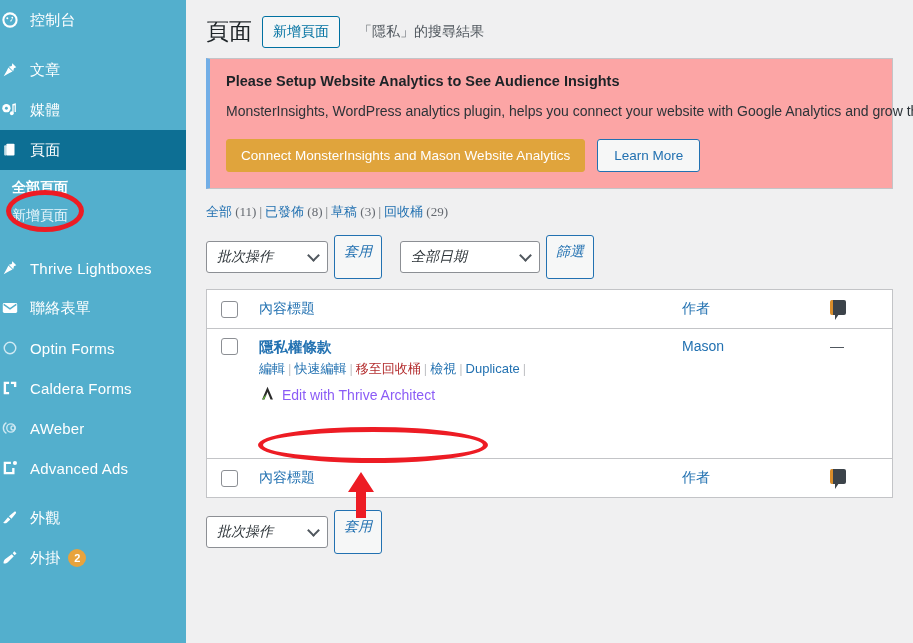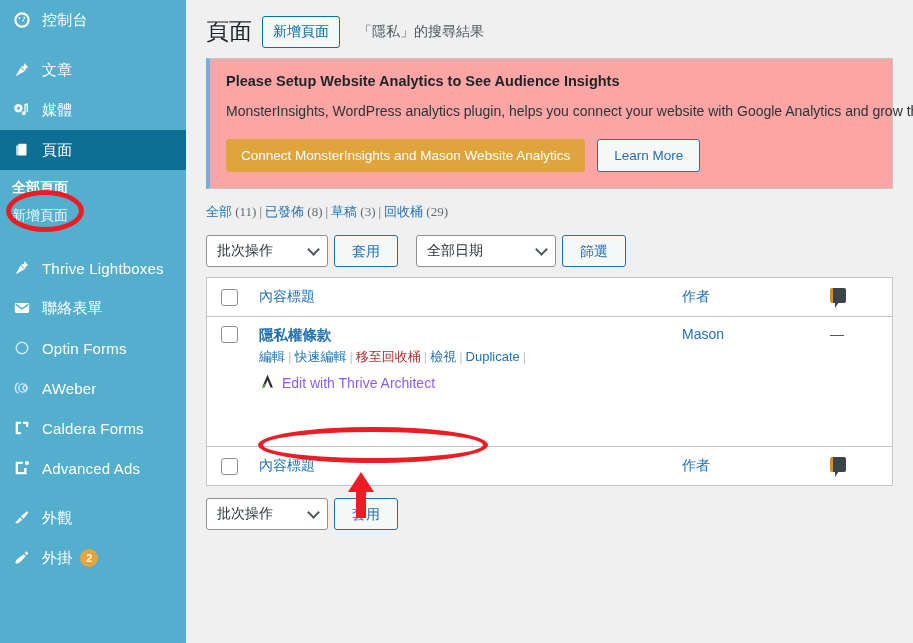--- a/index.html
+++ b/index.html
@@ -21,21 +21,20 @@
     background: #53AFCD;
     position: relative;
     overflow: hidden;
     padding-top: 0;
   }
   .menu-top {
     position: relative;
     display: flex;
     align-items: center;
     height: 40px;
-    padding-left: 12px;
     color: #ffffff;
     font-size: 15px;
     letter-spacing: .2px;
     cursor: pointer;
   }
   .menu-top .mlabel { margin-left: 10px; white-space: nowrap; }
   .menu-top.current {
     background: #0D6F94;
     color: #fff;
     font-weight: 400;
@@ -184,20 +183,21 @@
   .subsubsub a { color: #2271b1; text-decoration: none; cursor: pointer; }
   .subsubsub .count { color: #646970; }
   .subsubsub .sep { color: #646970; padding: 0 3px; }
 
   
   .tablenav {
     display: flex;
     align-items: center;
     gap: 6px;
     padding: 6px 0 10px 0;
+    font-style: italic;
   }
   .tablenav.bottom { padding-top: 12px; }
   .wp-select {
     position: relative;
     display: inline-flex;
     align-items: center;
     border: 1px solid #8c8f94;
     border-radius: 3px;
     background: #fff;
     height: 32px;
@@ -215,22 +215,22 @@
     border-right: 2px solid #50575e;
     border-bottom: 2px solid #50575e;
     transform: rotate(45deg);
   }
   .button-sec {
     border: 1px solid #2271b1;
     border-radius: 3px;
     background: #f6f7f7;
     color: #2271b1;
     font-size: 14px;
-    height: 32px;
-    padding: 0 17px;
+    height: 44px;
+    padding: 0 9px;
     cursor: pointer;
     line-height: 30px;
   }
 
   
   table.wp-list-table {
     width: 100%;
     border-collapse: separate;
     border-spacing: 0;
     background: #fff;
@@ -407,36 +407,36 @@
         <svg width="18" height="18" viewBox="0 0 20 20">
             <circle cx="10" cy="10" r="6.4" fill="none" stroke="#cfe9f3" stroke-width="1.6"></circle>
           </svg>
       </span>
       <span class="mlabel">Optin Forms</span>
     </div>
 
     <div class="menu-top">
       <span class="micon">
         <svg width="18" height="18" viewBox="0 0 20 20">
+            <path d="M3 3 H9 V5.6 H5.6 V14.4 H9 V17 H3 Z" fill="#fff"></path>
+            <path d="M11 3 H17 V9 H14.4 V5.6 H11 Z" fill="#fff"></path>
+          </svg>
+      </span>
+      <span class="mlabel">Caldera Forms</span>
+    </div>
+
+    <div class="menu-top">
+      <span class="micon">
+        <svg width="18" height="18" viewBox="0 0 20 20">
             <path d="M6 4 A7 7 0 0 0 6 16" stroke="#cfe9f3" stroke-width="1.5" fill="none"></path>
             <circle cx="11" cy="10" r="4.6" fill="none" stroke="#cfe9f3" stroke-width="1.5"></circle>
             <circle cx="13.4" cy="10" r="2.3" fill="none" stroke="#cfe9f3" stroke-width="1.5"></circle>
           </svg>
       </span>
       <span class="mlabel">AWeber</span>
-    </div>
-
-    <div class="menu-top">
-      <span class="micon">
-        <svg width="18" height="18" viewBox="0 0 20 20">
-            <path d="M3 3 H9 V5.6 H5.6 V14.4 H9 V17 H3 Z" fill="#fff"></path>
-            <path d="M11 3 H17 V9 H14.4 V5.6 H11 Z" fill="#fff"></path>
-          </svg>
-      </span>
-      <span class="mlabel">Caldera Forms</span>
     </div>
 
     <div class="menu-top">
       <span class="micon">
         <svg width="18" height="18" viewBox="0 0 20 20">
             <path d="M3 3 H11 V5.6 H5.6 V14.4 H12.4 V10 H15 V17 H3 Z" fill="#fff"></path>
             <circle cx="15.5" cy="4.4" r="2.3" fill="#fff"></circle>
           </svg>
       </span>
       <span class="mlabel">Advanced Ads</span>

